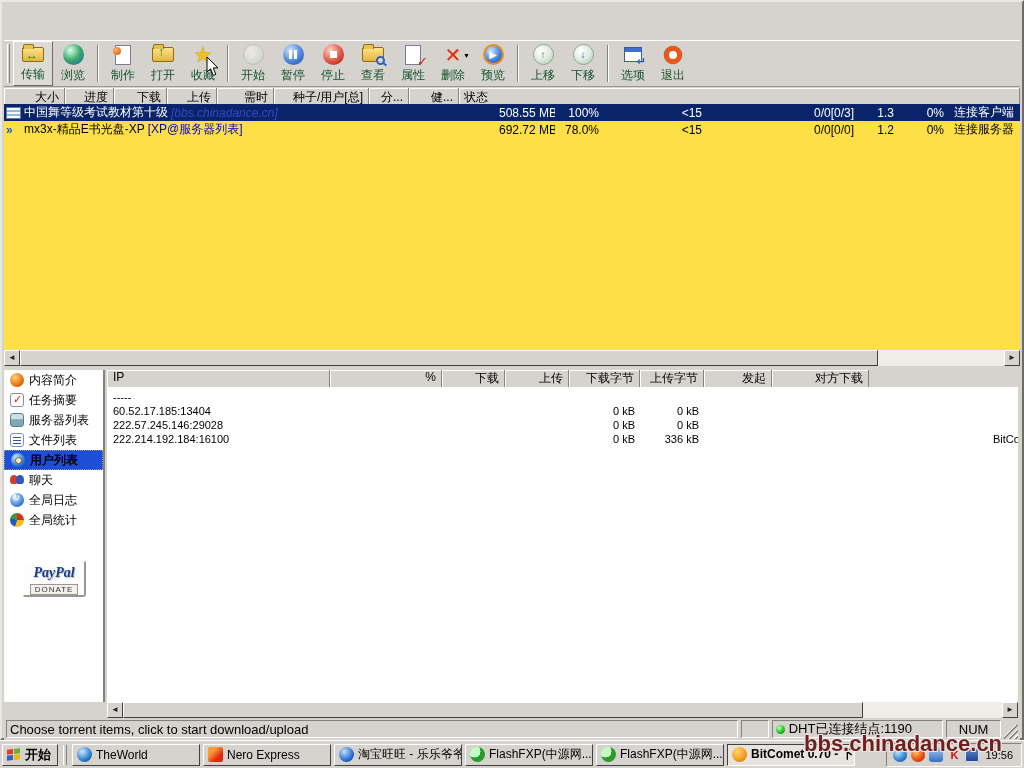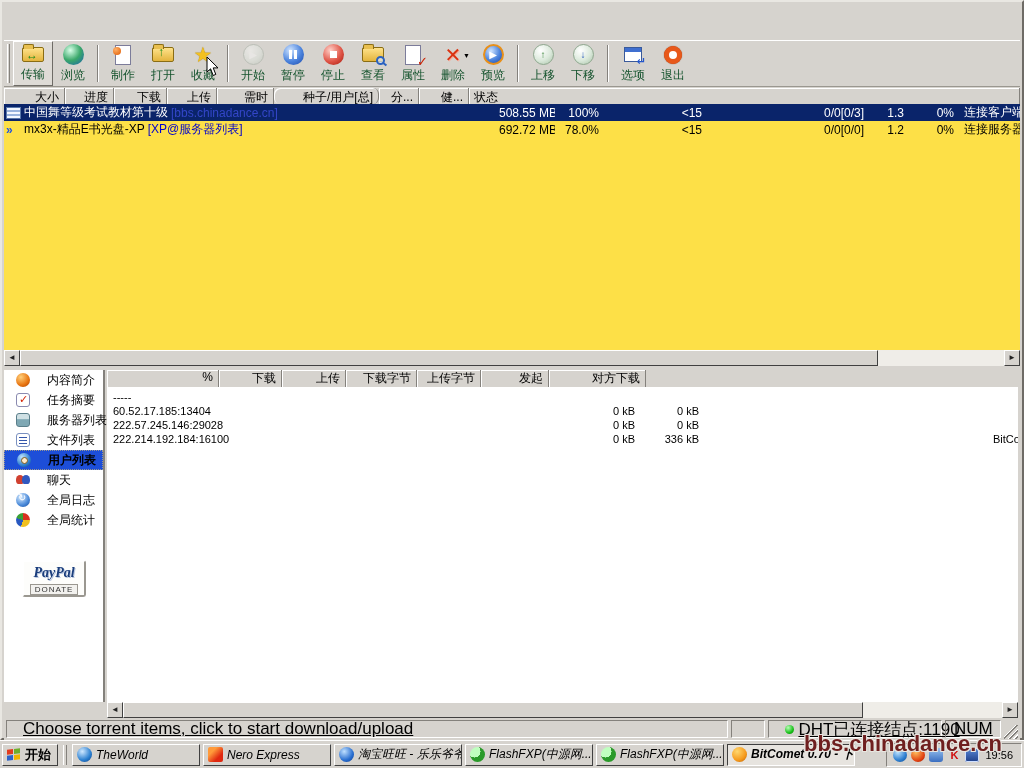--- a/index.html
+++ b/index.html
@@ -59,43 +59,43 @@
   
   #t-header { position:absolute; left:2px; top:86px; right:2px; height:16px; background:#d6d3ce; display:flex; font-size:12px; }
   .th { border-right:1px solid #84817c; box-shadow:inset 1px 1px 0 #fff; padding:1px 5px 0 5px; white-space:nowrap; overflow:hidden; }
   #t-list { position:absolute; left:2px; top:102px; right:2px; height:246px; background:#fde047; overflow:hidden; }
   .trow { display:flex; height:17px; align-items:center; font-size:12px; color:#000; }
   .trow.sel { background:#0a246a; color:#fff; }
   .tcell { white-space:nowrap; overflow:hidden; padding:0 5px; }
   .tc-num { text-align:right; }
   .tc0 { width:490px; display:flex; align-items:center; gap:3px; padding:0 2px; }
   .tc1 { width:61px; } .tc2 { width:49px; } .tc3 { width:53px; } .tc4 { width:50px; }
-  .tc5 { width:57px; } .tc6 { width:105px;border-radius:6px; } .tc7 { width:40px; } .tc8 { width:50px; }
+  .tc5 { width:57px; } .tc6 { width:95px; } .tc7 { width:40px; } .tc8 { width:50px; }
   .tc9 { flex:1; text-align:left; }
-  .suffix { color:#0000cc; } .trow.sel .suffix { color:#3346c8; }
+  .suffix { color:#0000cc; } .trow.sel .suffix { color:#3346c8;font-style:italic; }
   .row-ico { width:15px; height:12px; flex:none; position:relative; }
   .ri-seeding { background:linear-gradient(#f4f8ff 20%,#9ab4dd 21%,#9ab4dd 40%,#f4f8ff 41%,#f4f8ff 60%,#9ab4dd 61%,#9ab4dd 80%,#f4f8ff 81%); border:1px solid #5a78aa; }
   .ri-downloading { color:#2255dd; font-weight:bold; font-size:12px; line-height:12px; }
 
   
   .hscroll { position:absolute; height:16px; background:#efede8; display:flex; }
   .sb-btn { width:16px; height:16px; background:#d6d3ce; border:1px solid; border-color:#fff #404040 #404040 #fff;
             font-size:8px; line-height:14px; text-align:center; color:#222; flex:none; }
   .sb-thumb { height:16px; background:#d6d3ce; border:1px solid; border-color:#fff #404040 #404040 #fff; }
   .sb-groove { flex:1; }
   #hscroll1 { left:2px; top:348px; right:2px; }
   #hscroll1 .sb-thumb { width:858px; }
   #hscroll2 { left:105px; top:700px; right:4px; }
   #hscroll2 .sb-thumb { width:740px; }
 
   #splitter { position:absolute; left:2px; top:364px; right:2px; height:4px; background:#d6d3ce; }
 
   
   #sidebar { position:absolute; left:2px; top:368px; width:101px; height:332px; background:#fff; border-right:2px solid; border-color:#84817c; }
-  .side-item { display:flex; align-items:center; gap:17px; height:20px; padding-left:12px; white-space:nowrap; }
+  .side-item { display:flex; align-items:center; gap:5px; height:20px; padding-left:6px; white-space:nowrap; }
   .side-item.sel { background:#1d4ed8; border:1px dotted #9a9790; font-weight:bold; }
   .sicon { width:14px; height:14px; flex:none; border-radius:3px; position:relative; }
   .si-content-info { border-radius:50%; background:radial-gradient(circle at 35% 30%,#ffcf7a,#e87410 60%,#a33c00); }
   .si-task-summary { background:#fff; border:1px solid #8a8ab0; }
   .si-task-summary:after { content:"\2713"; color:#d42000; font-weight:bold; font-size:11px; position:absolute; left:2px; top:-1px; }
   .si-server-list { background:linear-gradient(#cfe0e4 45%,#7fa8b4 46%); border:1px solid #5a7e8a; }
   .si-file-list { background:#fff; border:1px solid #7a90c0; }
   .si-file-list:after { content:""; position:absolute; left:2px; top:3px; width:8px; height:1px; background:#3355aa; box-shadow:0 3px 0 #3355aa,0 6px 0 #3355aa; }
   .si-user-list { border-radius:50%; background:radial-gradient(circle at 35% 30%,#bfe4ff,#2f7fd0 60%,#0c4a90); }
   .si-user-list:after { content:""; position:absolute; left:4px; top:4px; width:5px; height:5px; border-radius:50%; background:#ffe9c8; border:1px solid #7a5a20; }
@@ -114,35 +114,35 @@
   #p-list { position:absolute; left:105px; top:385px; right:4px; height:315px; background:#fff; padding-top:3px; }
   .prow { display:flex; height:14px; align-items:center; font-size:11px; }
   .pcell { white-space:nowrap; overflow:hidden; padding:0 5px; }
   .pc-num { text-align:right; }
   .pc0 { width:223px; padding-left:6px; } .pc1 { width:112px; } .pc2 { width:63px; } .pc3 { width:64px; }
   .pc4 { width:71px; } .pc5 { width:64px; } .pc6 { width:68px; } .pc7 { width:97px; }
   .pc8 { flex:1; text-align:left; padding-left:124px; }
 
   
   #statusbar { position:absolute; left:2px; top:716px; right:2px; height:22px; background:#d6d3ce; display:flex; align-items:center; gap:3px; padding:1px 2px; }
-  .sb-panel { height:18px; border:1px solid; border-color:#84817c #fff #fff #84817c; display:flex; align-items:center; padding:0 16px; font-size:17px; white-space:nowrap;text-decoration:underline; }
+  .sb-panel { height:18px; border:1px solid; border-color:#84817c #fff #fff #84817c; display:flex; align-items:center; padding:0 3px; font-size:13px; white-space:nowrap; }
   #sb-msg { width:744px; } #sb-mini { width:28px; } #sb-dht { width:174px; gap:4px; } #sb-num { width:56px; justify-content:center; }
   .green-dot { width:9px; height:9px; border-radius:50%; background:radial-gradient(circle at 35% 30%,#b8ffb8,#18c018 60%,#0a7a0a); flex:none; }
   #sb-grip { margin-left:auto; width:14px; height:14px; align-self:flex-end;
              background:linear-gradient(135deg,transparent 40%,#fff 40%,#fff 45%,#84817c 45%,#84817c 52%,transparent 52%,transparent 62%,#fff 62%,#fff 67%,#84817c 67%,#84817c 74%,transparent 74%,transparent 82%,#fff 82%,#fff 87%,#84817c 87%,#84817c 94%,transparent 94%); }
 
   
   #taskbar { position:absolute; left:0; top:740px; width:1024px; height:28px; background:#d6d3ce; border-top:1px solid #fff; display:flex; align-items:center; gap:3px; padding:0 2px; }
   #start-btn { height:22px; display:flex; align-items:center; gap:4px; padding:0 6px 0 4px; background:#d6d3ce;
                border:1px solid; border-color:#fff #404040 #404040 #fff; font-weight:bold; font-size:13px; }
   .flag { width:14px; height:12px; display:grid; grid-template-columns:6px 6px; grid-template-rows:5px 5px; gap:1px; transform:skewY(-6deg); }
   .flag i { display:block; } .flag i:nth-child(1){background:#e23c1e;} .flag i:nth-child(2){background:#6fae2a;} .flag i:nth-child(3){background:#2e63c8;} .flag i:nth-child(4){background:#f0b400;}
   #tb-grip { width:4px; height:20px; border-left:1px solid #fff; border-right:1px solid #84817c; margin:0 2px; }
   .task-btn { width:128px; height:22px; display:flex; align-items:center; gap:4px; padding:0 4px; background:#d6d3ce;
-              border:1px solid; border-color:#fff #404040 #404040 #fff; font-size:12px; white-space:nowrap; overflow:hidden;font-style:italic; }
+              border:1px solid; border-color:#fff #404040 #404040 #fff; font-size:12px; white-space:nowrap; overflow:hidden; }
   .task-btn.active { border-color:#404040 #fff #fff #404040; background:#e7e4df; font-weight:bold; }
   .tbi { width:15px; height:15px; border-radius:50%; flex:none; }
   .tbi-theworld { background:radial-gradient(circle at 35% 30%,#cfe8ff,#2a7fd0 60%,#0a3a80); }
   .tbi-nero { border-radius:2px; background:linear-gradient(135deg,#ff9a3a 30%,#e02810 70%); }
   .tbi-wangwang { background:radial-gradient(circle at 35% 30%,#bfe0ff,#2a6fd0 60%,#0a3a90); }
   .tbi-flashfxp1,.tbi-flashfxp2 { background:radial-gradient(circle at 30% 30%,#bfffbf 0 40%,#2a9a2a 41%); }
   .tbi-bitcomet { background:radial-gradient(circle at 35% 30%,#ffd76e,#f59a1d 60%,#b85c00); }
   #tray { margin-left:auto; height:24px; border:1px solid; border-color:#84817c #fff #fff #84817c; display:flex; align-items:center; gap:4px; padding:0 8px 0 6px; }
   .tray-ico { width:14px; height:14px; border-radius:50%; flex:none; display:flex; align-items:center; justify-content:center; font-size:11px; font-weight:bold; }
   .ti-messenger { background:radial-gradient(circle at 35% 30%,#bfe4ff,#2f7fd0 60%,#0c4a90); }
@@ -379,20 +379,21 @@
           <span>全局统计</span>
         </div>
       </div>
     <div id="paypal">
       <div class="pp-brand">PayPal</div>
       <span class="pp-donate">DONATE</span>
     </div>
   </div>
 
   <div id="p-header">
+      <span class="th pcell pc0">IP</span>
       <span class="th pcell pc1 pc-num">%</span>
       <span class="th pcell pc2 pc-num">下载</span>
       <span class="th pcell pc3 pc-num">上传</span>
       <span class="th pcell pc4 pc-num">下载字节</span>
       <span class="th pcell pc5 pc-num">上传字节</span>
       <span class="th pcell pc6 pc-num">发起</span>
       <span class="th pcell pc7 pc-num">对方下载</span>
     </div>
   <div id="p-list">
       <div class="prow">

